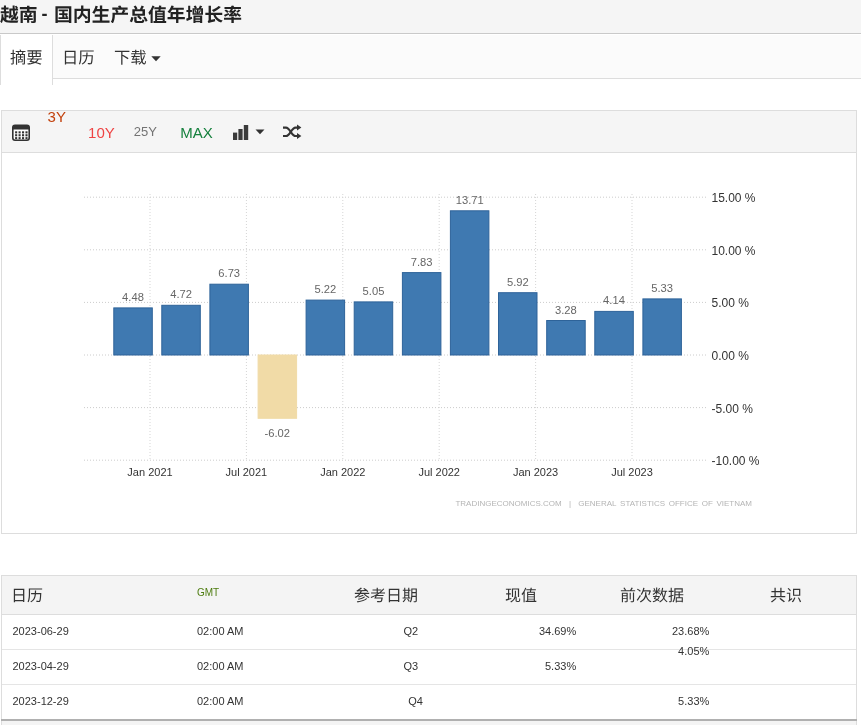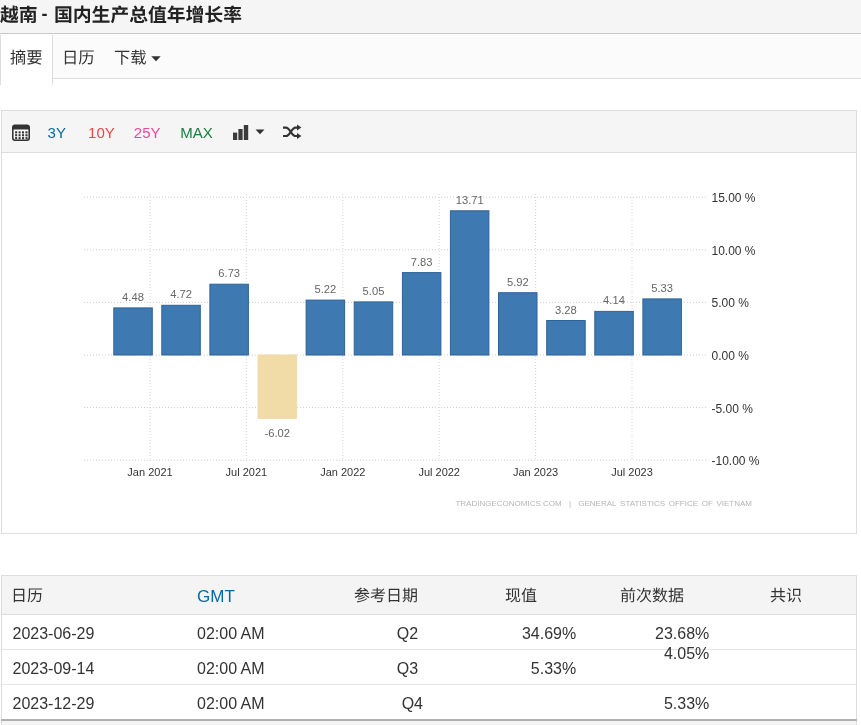--- a/index.html
+++ b/index.html
@@ -1,12 +1,12 @@
 <!DOCTYPE html>
-<html><head><meta charset="utf-8"><style>html,body{margin:0;padding:0;background:#fff;font-family:"Liberation Sans",sans-serif;}*{box-sizing:border-box}.abs{position:absolute}span.v{position:absolute;font-size:16px;color:#333;white-space:nowrap}</style></head><body>
+<html><head><meta charset="utf-8"><style>html,body{margin:0;padding:0;background:#fff;font-family:"Liberation Sans",sans-serif;}*{box-sizing:border-box}.abs{position:absolute}span.v{position:absolute;font-size:11px;color:#333;white-space:nowrap}</style></head><body>
 <div style="position:relative;width:861px;height:725px;overflow:hidden">
     <div class="abs" style="left:0;top:0;width:861px;height:34px;background:#f5f5f5;border-bottom:1px solid #c9c9c9"></div>
     <svg style="position:absolute;left:0.2px;top:4.6px;" width="37.60" height="18.80" viewBox="0 0 2000 1000" fill="#222222">
       <path transform="translate(0,880) scale(1,-1)" d="M495 690V319C495 281 472 258 453 246V337H340V447H473V552H319V638H456V742H319V849H209V742H70V638H209V552H38V447H232V162C210 190 192 225 177 269C179 308 179 347 178 385L77 391C82 256 77 100 13 -14C37 -26 76 -63 91 -87C124 -33 145 29 158 93C243 -36 374 -64 571 -64H935C942 -28 962 27 981 54C912 52 735 51 632 51C680 81 724 118 763 162C788 112 820 83 859 83C927 82 956 118 971 249C947 260 915 282 893 306C891 225 884 187 872 187C858 187 845 211 832 253C884 332 926 425 956 526L863 550C848 498 828 448 804 401C796 457 790 521 786 590H963V690H884L955 728C936 758 898 807 869 843L788 802C814 768 846 721 864 690H781C779 742 778 796 779 850H671C672 796 673 743 676 690ZM495 138C511 157 541 178 700 276C690 297 677 339 672 367L602 326V590H681C689 471 703 362 724 276C676 217 621 168 558 134C581 114 612 76 629 51H572C479 51 402 57 340 81V233H453V235C469 208 489 163 495 138Z"></path>
       <path transform="translate(1000,880) scale(1,-1)" d="M436 843V767H56V655H436V580H94V-87H214V470H406L314 443C333 411 354 368 364 337H276V244H440V178H255V82H440V-61H553V82H745V178H553V244H723V337H636C655 367 676 403 697 441L596 469C582 430 556 375 535 339L542 337H390L466 362C455 393 432 437 410 470H784V33C784 18 778 13 760 13C744 12 682 12 633 15C648 -13 667 -57 672 -87C753 -87 812 -86 853 -69C893 -53 907 -25 907 33V580H567V655H944V767H567V843Z"></path>
     </svg>
     <span class="abs" style="left:41.5px;top:4px;font-size:18px;font-weight:bold;color:#222">-</span>
     <svg style="position:absolute;left:54.2px;top:4.6px;" width="188.00" height="18.80" viewBox="0 0 10000 1000" fill="#222222">
       <path transform="translate(0,880) scale(1,-1)" d="M238 227V129H759V227H688L740 256C724 281 692 318 665 346H720V447H550V542H742V646H248V542H439V447H275V346H439V227ZM582 314C605 288 633 254 650 227H550V346H644ZM76 810V-88H198V-39H793V-88H921V810ZM198 72V700H793V72Z"></path>
       <path transform="translate(1000,880) scale(1,-1)" d="M89 683V-92H209V192C238 169 276 127 293 103C402 168 469 249 508 335C581 261 657 180 697 124L796 202C742 272 633 375 548 452C556 491 560 529 562 566H796V49C796 32 789 27 771 26C751 26 684 25 625 28C642 -3 660 -57 665 -91C754 -91 817 -89 859 -70C901 -51 915 -17 915 47V683H563V850H439V683ZM209 196V566H438C433 443 399 294 209 196Z"></path>
@@ -47,23 +47,23 @@
       <rect x="13.45" y="7.30" width="2.1" height="2.1" fill="#333333"></rect>
       <rect x="3.10" y="10.20" width="2.1" height="2.1" fill="#333333"></rect>
       <rect x="6.55" y="10.20" width="2.1" height="2.1" fill="#333333"></rect>
       <rect x="10.00" y="10.20" width="2.1" height="2.1" fill="#333333"></rect>
       <rect x="13.45" y="10.20" width="2.1" height="2.1" fill="#333333"></rect>
       <rect x="3.10" y="13.10" width="2.1" height="2.1" fill="#333333"></rect>
       <rect x="6.55" y="13.10" width="2.1" height="2.1" fill="#333333"></rect>
       <rect x="10.00" y="13.10" width="2.1" height="2.1" fill="#333333"></rect>
       <rect x="13.45" y="13.10" width="2.1" height="2.1" fill="#333333"></rect>
     </svg>
-    <span class="abs" style="left:47.6px;top:124px;font-size:15px;color:#0369a1">3Y</span>
+    <span class="abs" style="left:47.6px;top:108px;font-size:15px;color:#c2410c">3Y</span>
     <span class="abs" style="left:88.1px;top:124px;font-size:15px;color:#ef4444">10Y</span>
-    <span class="abs" style="left:133.8px;top:124px;font-size:15px;color:#ec4899">25Y</span>
+    <span class="abs" style="left:133.8px;top:124px;font-size:13px;color:#737373">25Y</span>
     <span class="abs" style="left:180.3px;top:124px;font-size:15px;color:#15803d">MAX</span>
     <svg style="position:absolute;left:233px;top:125px" width="16" height="15" viewBox="0 0 16 15">
       <rect x="0" y="7.6" width="4.2" height="7.4" fill="#3a3a3a"></rect>
       <rect x="5.4" y="4" width="4.2" height="11" fill="#3a3a3a"></rect>
       <rect x="10.8" y="0" width="4.4" height="15" fill="#3a3a3a"></rect>
     </svg>
     <svg style="position:absolute;left:255px;top:129px" width="10" height="6" viewBox="0 0 10 6">
       <polygon points="0.5,0.5 9.5,0.5 5,5.3" fill="#333333"></polygon>
     </svg>
     <svg style="position:absolute;left:282px;top:124px" width="20" height="16" viewBox="0 0 20 16">
@@ -126,21 +126,21 @@
     <div class="abs" style="left:1px;top:575px;width:856px;height:150px;border-top:1px solid #ddd;border-left:1px solid #ddd;border-right:1px solid #ddd"></div>
     <div class="abs" style="left:2px;top:576px;width:854px;height:38.5px;background:#f4f4f4;border-bottom:1px solid #ddd"></div>
     <div class="abs" style="left:2px;top:649px;width:854px;height:1px;background:#e5e5e5"></div>
     <div class="abs" style="left:2px;top:684px;width:854px;height:1px;background:#e5e5e5"></div>
     <div class="abs" style="left:1px;top:719.4px;width:856px;height:1.9px;background:#b0b0b0"></div>
     <div class="abs" style="left:2px;top:721.3px;width:854px;height:3.7px;background:#f4f4f4"></div>
     <svg style="position:absolute;left:10.5px;top:587.0px;" width="32.00" height="16.00" viewBox="0 0 2000 1000" fill="#333333">
       <path transform="translate(0,880) scale(1,-1)" d="M253 352H752V71H253ZM253 426V697H752V426ZM176 772V-69H253V-4H752V-64H832V772Z"></path>
       <path transform="translate(1000,880) scale(1,-1)" d="M115 791V472C115 320 109 113 35 -35C53 -43 87 -64 101 -77C180 80 191 311 191 472V720H947V791ZM494 667C493 610 491 554 488 501H255V430H482C463 234 405 74 212 -20C229 -33 252 -58 262 -75C471 32 535 211 558 430H818C804 156 788 47 759 21C749 9 737 7 717 7C694 7 632 8 569 14C582 -7 592 -39 593 -61C654 -65 714 -66 746 -63C782 -60 803 -53 824 -27C861 13 878 135 894 466C895 476 896 501 896 501H564C568 554 569 610 571 667Z"></path>
     </svg>
-    <span class="abs" style="left:197px;top:587px;font-size:17px;color:#0369a1">GMT</span>
+    <span class="abs" style="left:197px;top:587px;font-size:10px;color:#4d7c0f">GMT</span>
     <svg style="position:absolute;left:354.2px;top:587.0px;" width="64.00" height="16.00" viewBox="0 0 4000 1000" fill="#333333">
       <path transform="translate(0,880) scale(1,-1)" d="M548 401C480 353 353 308 254 284C272 269 291 247 302 231C404 260 530 310 610 368ZM635 284C547 219 381 166 239 140C254 124 272 100 282 82C433 115 598 174 698 253ZM761 177C649 69 422 8 176 -17C191 -34 205 -62 213 -82C470 -50 703 18 829 144ZM179 591C202 599 233 602 404 611C390 578 374 547 356 517H53V450H307C237 365 145 299 39 253C56 239 85 209 96 194C216 254 322 338 401 450H606C681 345 801 250 915 199C926 218 950 246 966 261C867 298 761 370 691 450H950V517H443C460 548 476 581 489 615L769 628C795 605 817 583 833 564L895 609C840 670 728 754 637 810L579 771C617 746 659 717 699 686L312 672C375 710 439 757 499 808L431 845C359 775 260 710 228 693C200 676 177 665 157 663C165 643 175 607 179 591Z"></path>
       <path transform="translate(1000,880) scale(1,-1)" d="M836 794C764 703 675 619 575 544H490V658H708V722H490V840H416V722H159V658H416V544H70V478H482C345 388 194 313 40 259C52 242 68 209 75 192C165 227 254 268 341 315C318 260 290 199 266 155H712C697 63 681 18 659 3C648 -5 635 -6 610 -6C583 -6 502 -5 428 2C442 -18 452 -47 453 -68C527 -73 597 -73 631 -72C672 -70 695 -66 718 -46C750 -18 772 46 792 183C795 194 797 217 797 217H375L419 317H845V378H449C500 409 550 443 597 478H939V544H681C760 610 832 682 894 759Z"></path>
       <path transform="translate(2000,880) scale(1,-1)" d="M253 352H752V71H253ZM253 426V697H752V426ZM176 772V-69H253V-4H752V-64H832V772Z"></path>
       <path transform="translate(3000,880) scale(1,-1)" d="M178 143C148 76 95 9 39 -36C57 -47 87 -68 101 -80C155 -30 213 47 249 123ZM321 112C360 65 406 -1 424 -42L486 -6C465 35 419 97 379 143ZM855 722V561H650V722ZM580 790V427C580 283 572 92 488 -41C505 -49 536 -71 548 -84C608 11 634 139 644 260H855V17C855 1 849 -3 835 -4C820 -5 769 -5 716 -3C726 -23 737 -56 740 -76C813 -76 861 -75 889 -62C918 -50 927 -27 927 16V790ZM855 494V328H648C650 363 650 396 650 427V494ZM387 828V707H205V828H137V707H52V640H137V231H38V164H531V231H457V640H531V707H457V828ZM205 640H387V551H205ZM205 491H387V393H205ZM205 332H387V231H205Z"></path>
     </svg>
     <svg style="position:absolute;left:504.9px;top:587.0px;" width="32.00" height="16.00" viewBox="0 0 2000 1000" fill="#333333">
       <path transform="translate(0,880) scale(1,-1)" d="M432 791V259H504V725H807V259H881V791ZM43 100 60 27C155 56 282 94 401 129L392 199L261 160V413H366V483H261V702H386V772H55V702H189V483H70V413H189V139C134 124 84 110 43 100ZM617 640V447C617 290 585 101 332 -29C347 -40 371 -68 379 -83C545 4 624 123 660 243V32C660 -36 686 -54 756 -54H848C934 -54 946 -14 955 144C936 148 912 159 894 174C889 31 883 3 848 3H766C738 3 730 10 730 39V276H669C683 334 687 392 687 445V640Z"></path>
       <path transform="translate(1000,880) scale(1,-1)" d="M599 840C596 810 591 774 586 738H329V671H574C568 637 562 605 555 578H382V14H286V-51H958V14H869V578H623C631 605 639 637 646 671H928V738H661L679 835ZM450 14V97H799V14ZM450 379H799V293H450ZM450 435V519H799V435ZM450 239H799V152H450ZM264 839C211 687 124 538 32 440C45 422 66 383 74 366C103 398 132 435 159 475V-80H229V589C269 661 304 739 333 817Z"></path>
     </svg>
@@ -152,21 +152,21 @@
     </svg>
     <svg style="position:absolute;left:770.0px;top:587.0px;" width="32.00" height="16.00" viewBox="0 0 2000 1000" fill="#333333">
       <path transform="translate(0,880) scale(1,-1)" d="M587 150C682 80 804 -20 864 -80L935 -34C870 27 745 122 653 189ZM329 187C273 112 160 25 62 -28C79 -41 106 -65 121 -81C222 -23 335 70 407 157ZM89 628V556H280V318H48V245H956V318H720V556H920V628H720V831H643V628H357V831H280V628ZM357 318V556H643V318Z"></path>
       <path transform="translate(1000,880) scale(1,-1)" d="M513 697H816V398H513ZM439 769V326H893V769ZM738 205C791 118 847 1 869 -71L943 -41C921 30 862 144 806 230ZM510 228C481 126 428 28 361 -36C379 -46 413 -67 427 -79C494 -9 553 98 587 211ZM102 769C156 722 224 657 257 615L309 667C276 708 206 771 151 814ZM50 526V454H191V107C191 54 154 15 135 -1C148 -12 172 -37 181 -52C196 -32 224 -10 398 126C389 140 375 170 369 190L264 110V526Z"></path>
     </svg>
     <span class="v" style="left:12.5px;top:624.5px">2023-06-29</span>
     <span class="v" style="left:197px;top:624.5px">02:00 AM</span>
     <span class="v" style="right:442.8px;top:624.5px">Q2</span>
     <span class="v" style="right:284.8px;top:624.5px">34.69%</span>
     <span class="v" style="right:151.7px;top:624.5px">23.68%</span>
-    <span class="v" style="left:12.5px;top:659.5px">2023-09-14</span>
+    <span class="v" style="left:12.5px;top:659.5px">2023-04-29</span>
     <span class="v" style="left:197px;top:659.5px">02:00 AM</span>
     <span class="v" style="right:442.8px;top:659.5px">Q3</span>
     <span class="v" style="right:284.8px;top:659.5px">5.33%</span>
     <span class="v" style="right:151.7px;top:645px">4.05%</span>
     <span class="v" style="left:12.5px;top:694.5px">2023-12-29</span>
     <span class="v" style="left:197px;top:694.5px">02:00 AM</span>
     <span class="v" style="right:438px;top:694.5px">Q4</span>
     <span class="v" style="right:151.7px;top:694.5px">5.33%</span>
   </div>
 </body></html>

